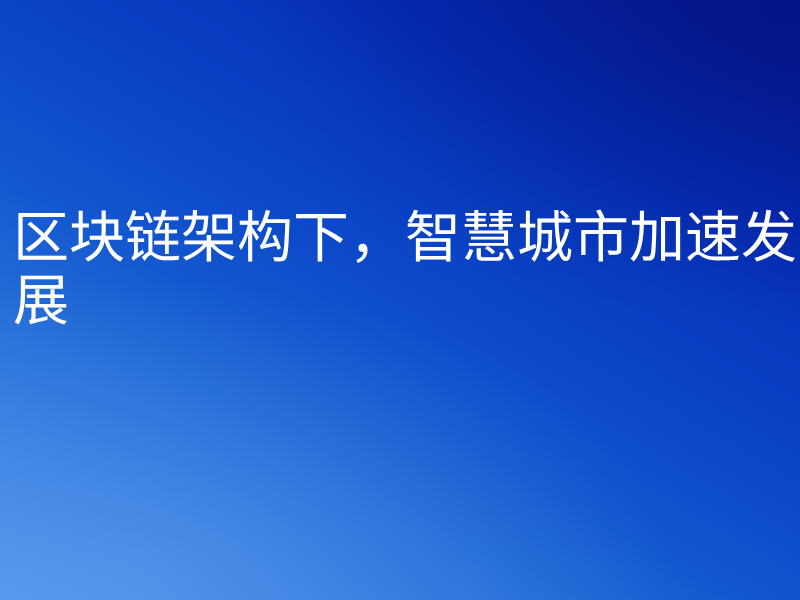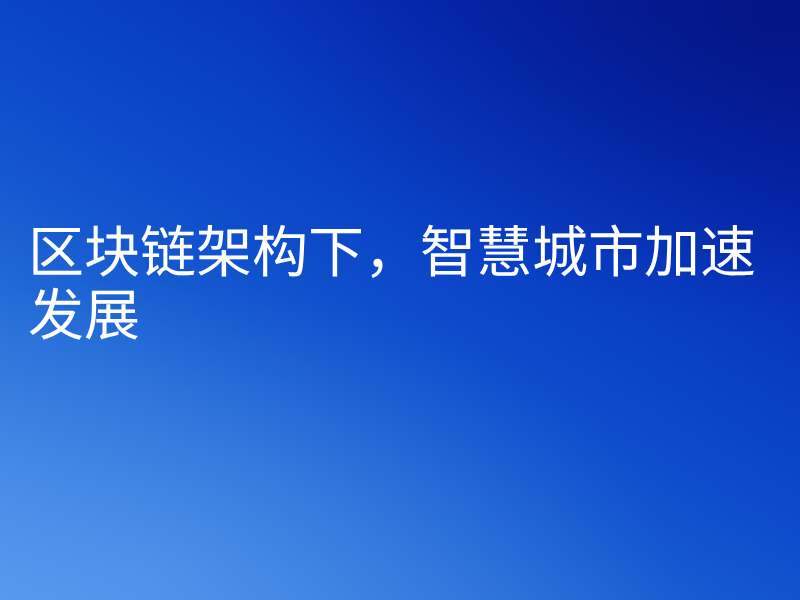--- a/index.html
+++ b/index.html
@@ -52,21 +52,21 @@
   
   .headline-block {
     position: absolute;
     left: 13px;
     top: 206px;
     right: 0;
     z-index: 2;
   }
 
   .headline {
-    margin: 15px;
+    margin: 0;
     color: #ffffff;
     font-family: "Liberation Sans", "DejaVu Sans", sans-serif;
     font-size: 56px;
     font-weight: 400;
     line-height: 63px;
     letter-spacing: 0px;
     white-space: normal;
     word-break: break-all;
     max-width: 790px;
     text-rendering: geometricPrecision;

